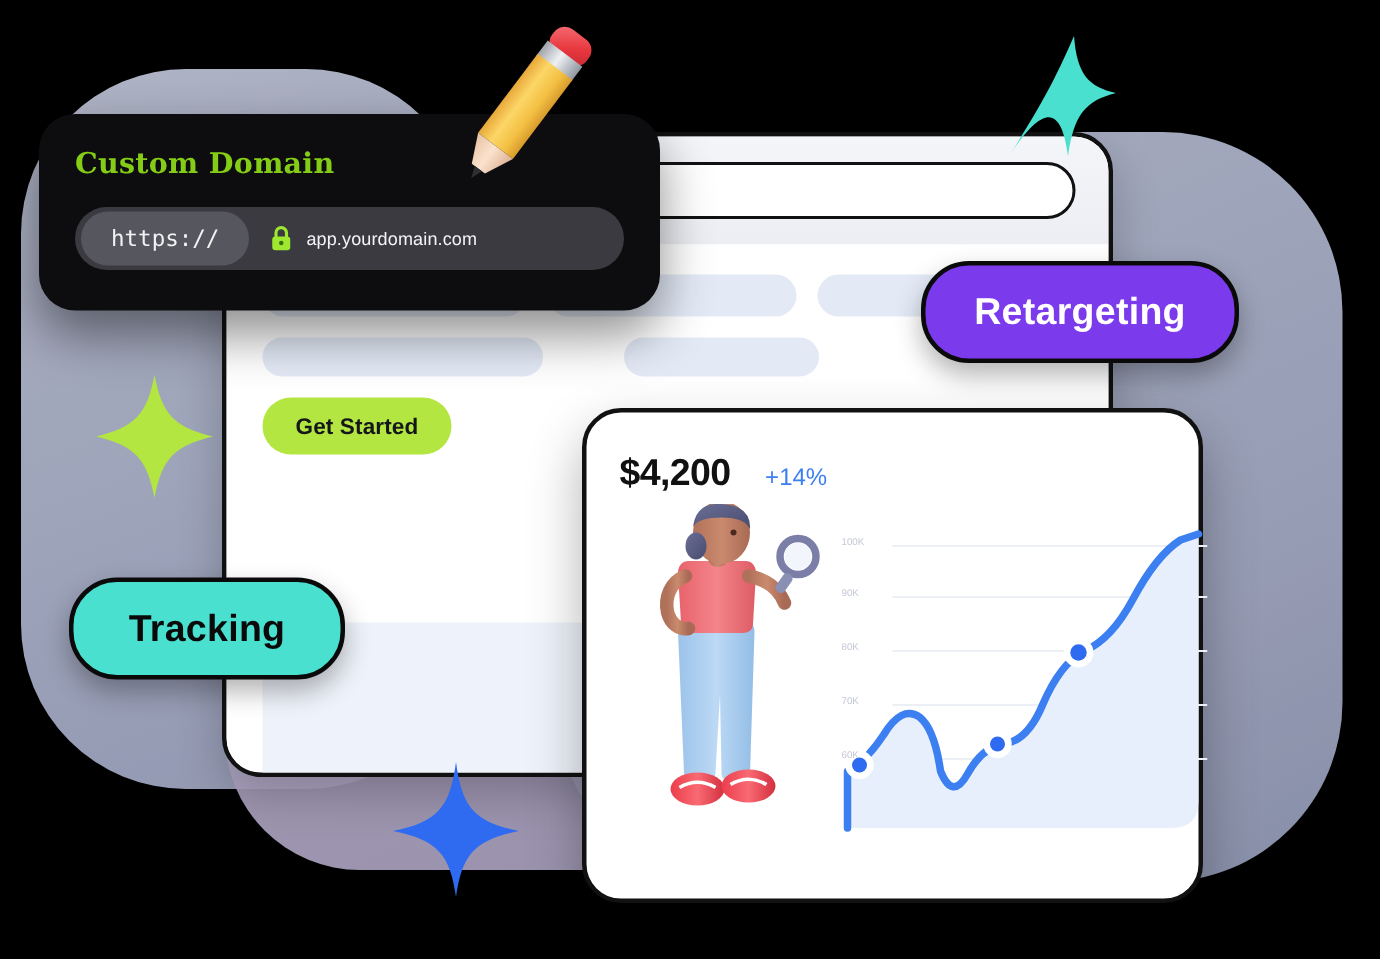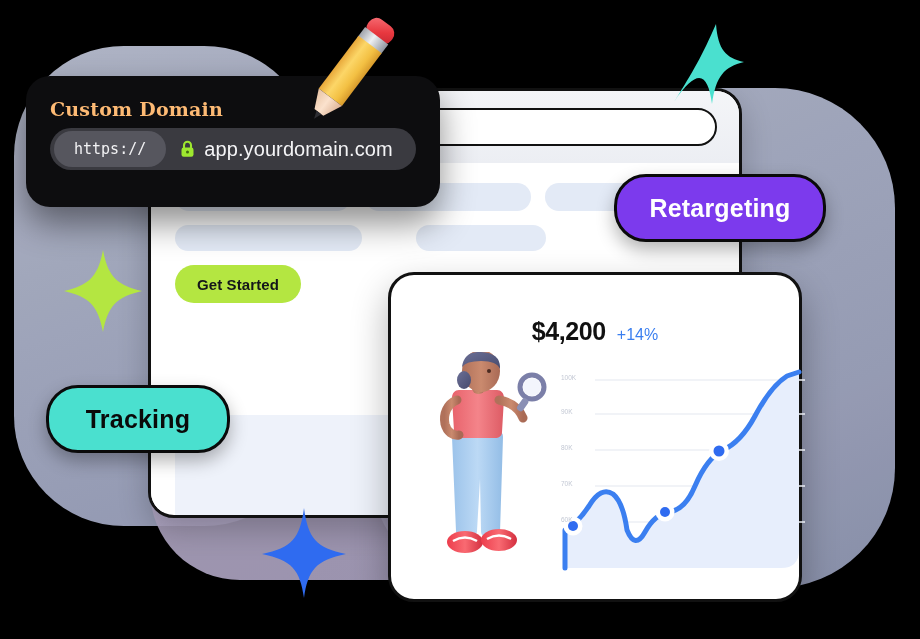--- a/index.html
+++ b/index.html
@@ -39,49 +39,49 @@
     font-size:15px;font-weight:700;color:#14161a;letter-spacing:.1px;}
 
   #panel-wide{position:absolute;left:24px;top:252px;right:0;height:128px;
     background:#eef2fa;border-radius:16px 0 0 0;}
 
   
   #domain-card{position:absolute;left:26px;top:76px;width:414px;height:131px;
     background:#0d0d0f;border-radius:24px;padding:22px 24px;box-sizing:border-box;
     box-shadow:0 16px 34px rgba(0,0,0,.45);}
   #domain-title{font-family:"DejaVu Serif","Liberation Serif",serif;
-    font-size:19px;font-weight:700;color:#fdba74;letter-spacing:.2px;}
-  #domain-field{margin-top:8px;height:42px;background:#3a3a40;border-radius:21px;
+    font-size:19px;font-weight:700;color:#84cc16;letter-spacing:.2px;}
+  #domain-field{margin-top:18px;height:42px;background:#3a3a40;border-radius:21px;
     display:flex;align-items:center;padding:0 4px;box-sizing:border-box;}
   #scheme-pill{height:36px;padding:0 20px;border-radius:18px;background:#56565e;
     display:flex;align-items:center;font-family:"DejaVu Sans Mono","Liberation Mono",monospace;
     font-size:15px;color:#f2f2f4;}
   #lock-icon{margin:0 9px 0 14px;display:block;}
-  #domain-value{font-size:20px;color:#f4f4f6;letter-spacing:.1px;}
+  #domain-value{font-size:12px;color:#f4f4f6;letter-spacing:.1px;}
 
   
   #pencil{position:absolute;left:288px;top:8px;width:120px;height:130px;}
 
   
   .badge{position:absolute;display:flex;align-items:center;justify-content:center;
     border:3.5px solid #0a0a0a;border-radius:32px;font-weight:700;letter-spacing:.2px;}
   #badge-retargeting{left:614px;top:174px;width:206px;height:62px;background:#7c3aed;
     color:#fff;font-size:25px;box-shadow:0 8px 18px rgba(0,0,0,.3);justify-content:center;}
   #badge-tracking{left:46px;top:385px;width:178px;height:62px;background:#4ae0cf;
     color:#0a0a0a;font-size:25px;box-shadow:0 8px 18px rgba(0,0,0,.3);}
 
   
   .sparkle{position:absolute;}
 
   
   #perf-card{position:absolute;left:388px;top:272px;width:414px;height:330px;
     background:#fff;border:3px solid #111;border-radius:26px;padding:20px 22px;
     box-sizing:border-box;box-shadow:0 16px 36px rgba(0,0,0,.3);}
   #perf-title{font-size:19px;font-weight:700;color:#111;letter-spacing:-.2px;}
-  #perf-stats{margin-top:22px;display:flex;align-items:baseline;gap:11px;justify-content:center;}
+  #perf-stats{margin-top:6px;display:flex;align-items:baseline;gap:23px;}
   #perf-amount{font-size:25px;font-weight:700;color:#111;letter-spacing:-.4px;}
   #perf-delta{font-size:16px;font-weight:400;color:#3b7ff0;}
   #perf-content{position:relative;margin-top:6px;height:238px;}
   #figure{position:absolute;left:14px;top:0;width:130px;height:212px;}
   #chart-wrap{position:absolute;left:148px;top:2px;width:244px;height:220px;}
   .tick{position:absolute;left:0;font-size:6.5px;color:#c3c8d4;
     font-family:"Liberation Sans",sans-serif;}
 </style>
 </head>
 <body>

